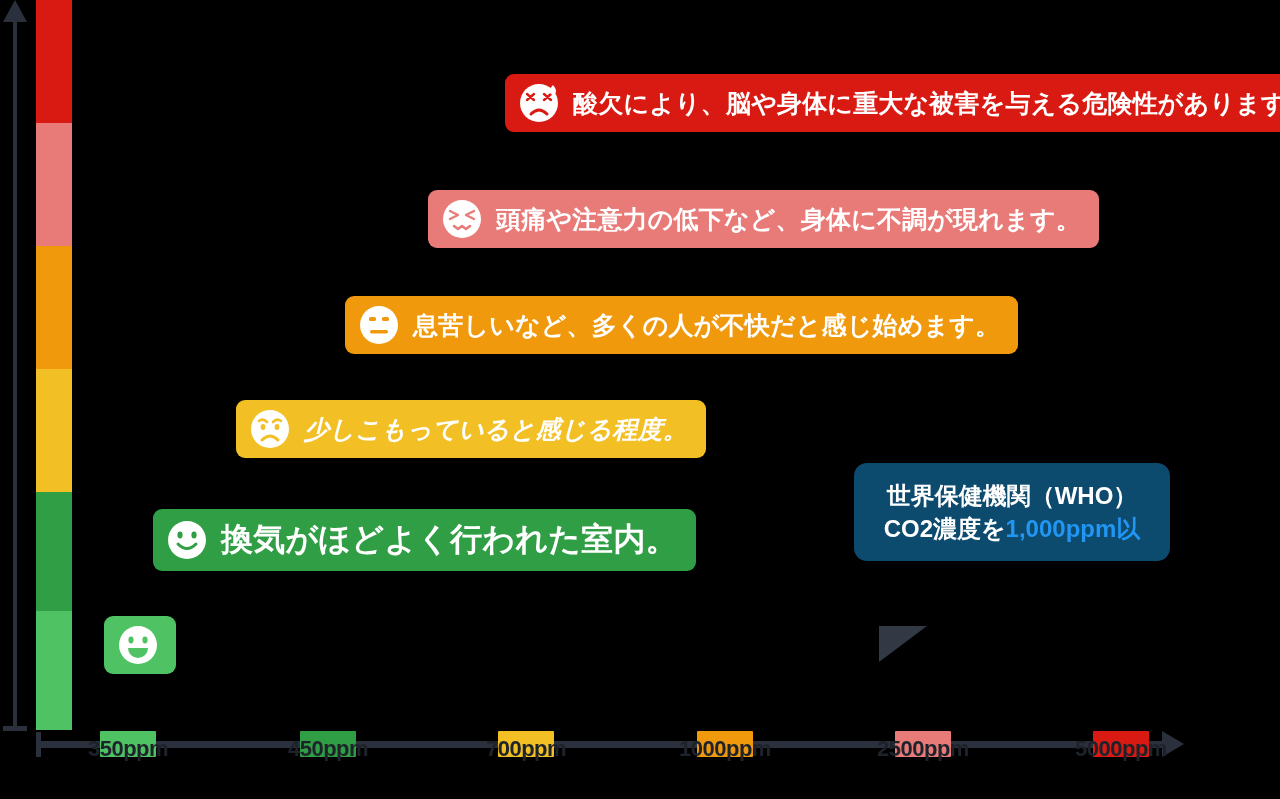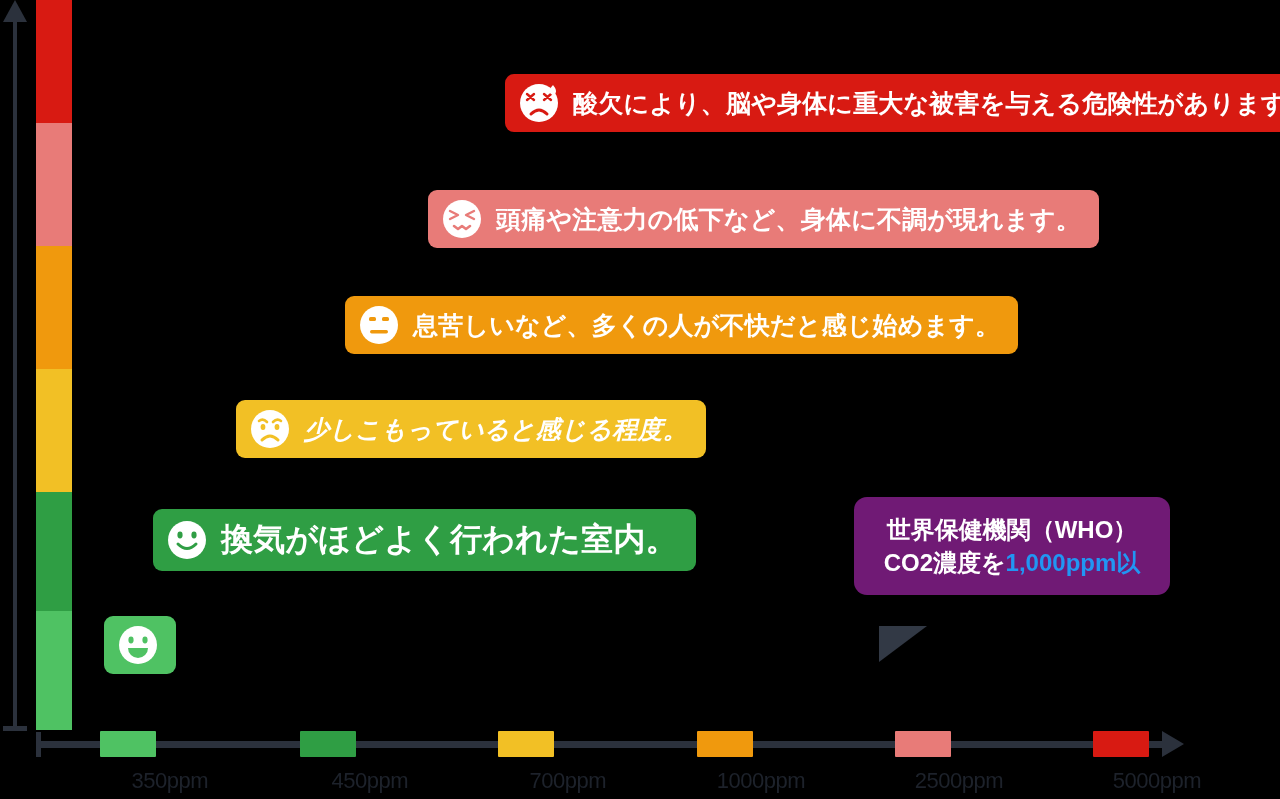--- a/index.html
+++ b/index.html
@@ -82,25 +82,25 @@
   }
   .x-swatch {
     position: absolute;
     top: 731px;
     width: 56px;
     height: 26px;
     border-radius: 1px;
   }
   .x-label {
     position: absolute;
-    top: 768px;
+    top: 736px;
     width: 160px;
-    text-align: right;
+    text-align: center;
     font-size: 22px;
-    font-weight: normal;
+    font-weight: bold;
     color: #1d222b;
     letter-spacing: -0.5px;
     white-space: nowrap;
   }
 
   
   .bubble {
     position: absolute;
     display: flex;
     align-items: center;
@@ -125,24 +125,23 @@
     display: block;
   }
 
   
   .who-note {
     position: absolute;
     left: 854px;
     top: 463px;
     width: 316px;
     padding: 17px 16px 16px 16px;
-    background: #701a75;
+    background: #0c4a6e;
     border-radius: 13px;
     box-shadow: 0 3px 6px rgba(0,0,0,0.6);
-    margin-top: 34px;
   }
   .who-line {
     font-size: 24px;
     line-height: 1.36;
     font-weight: bold;
     color: #ffffff;
     text-align: center;
     white-space: nowrap;
   }
   .who-hl { color: #2196f3; }

